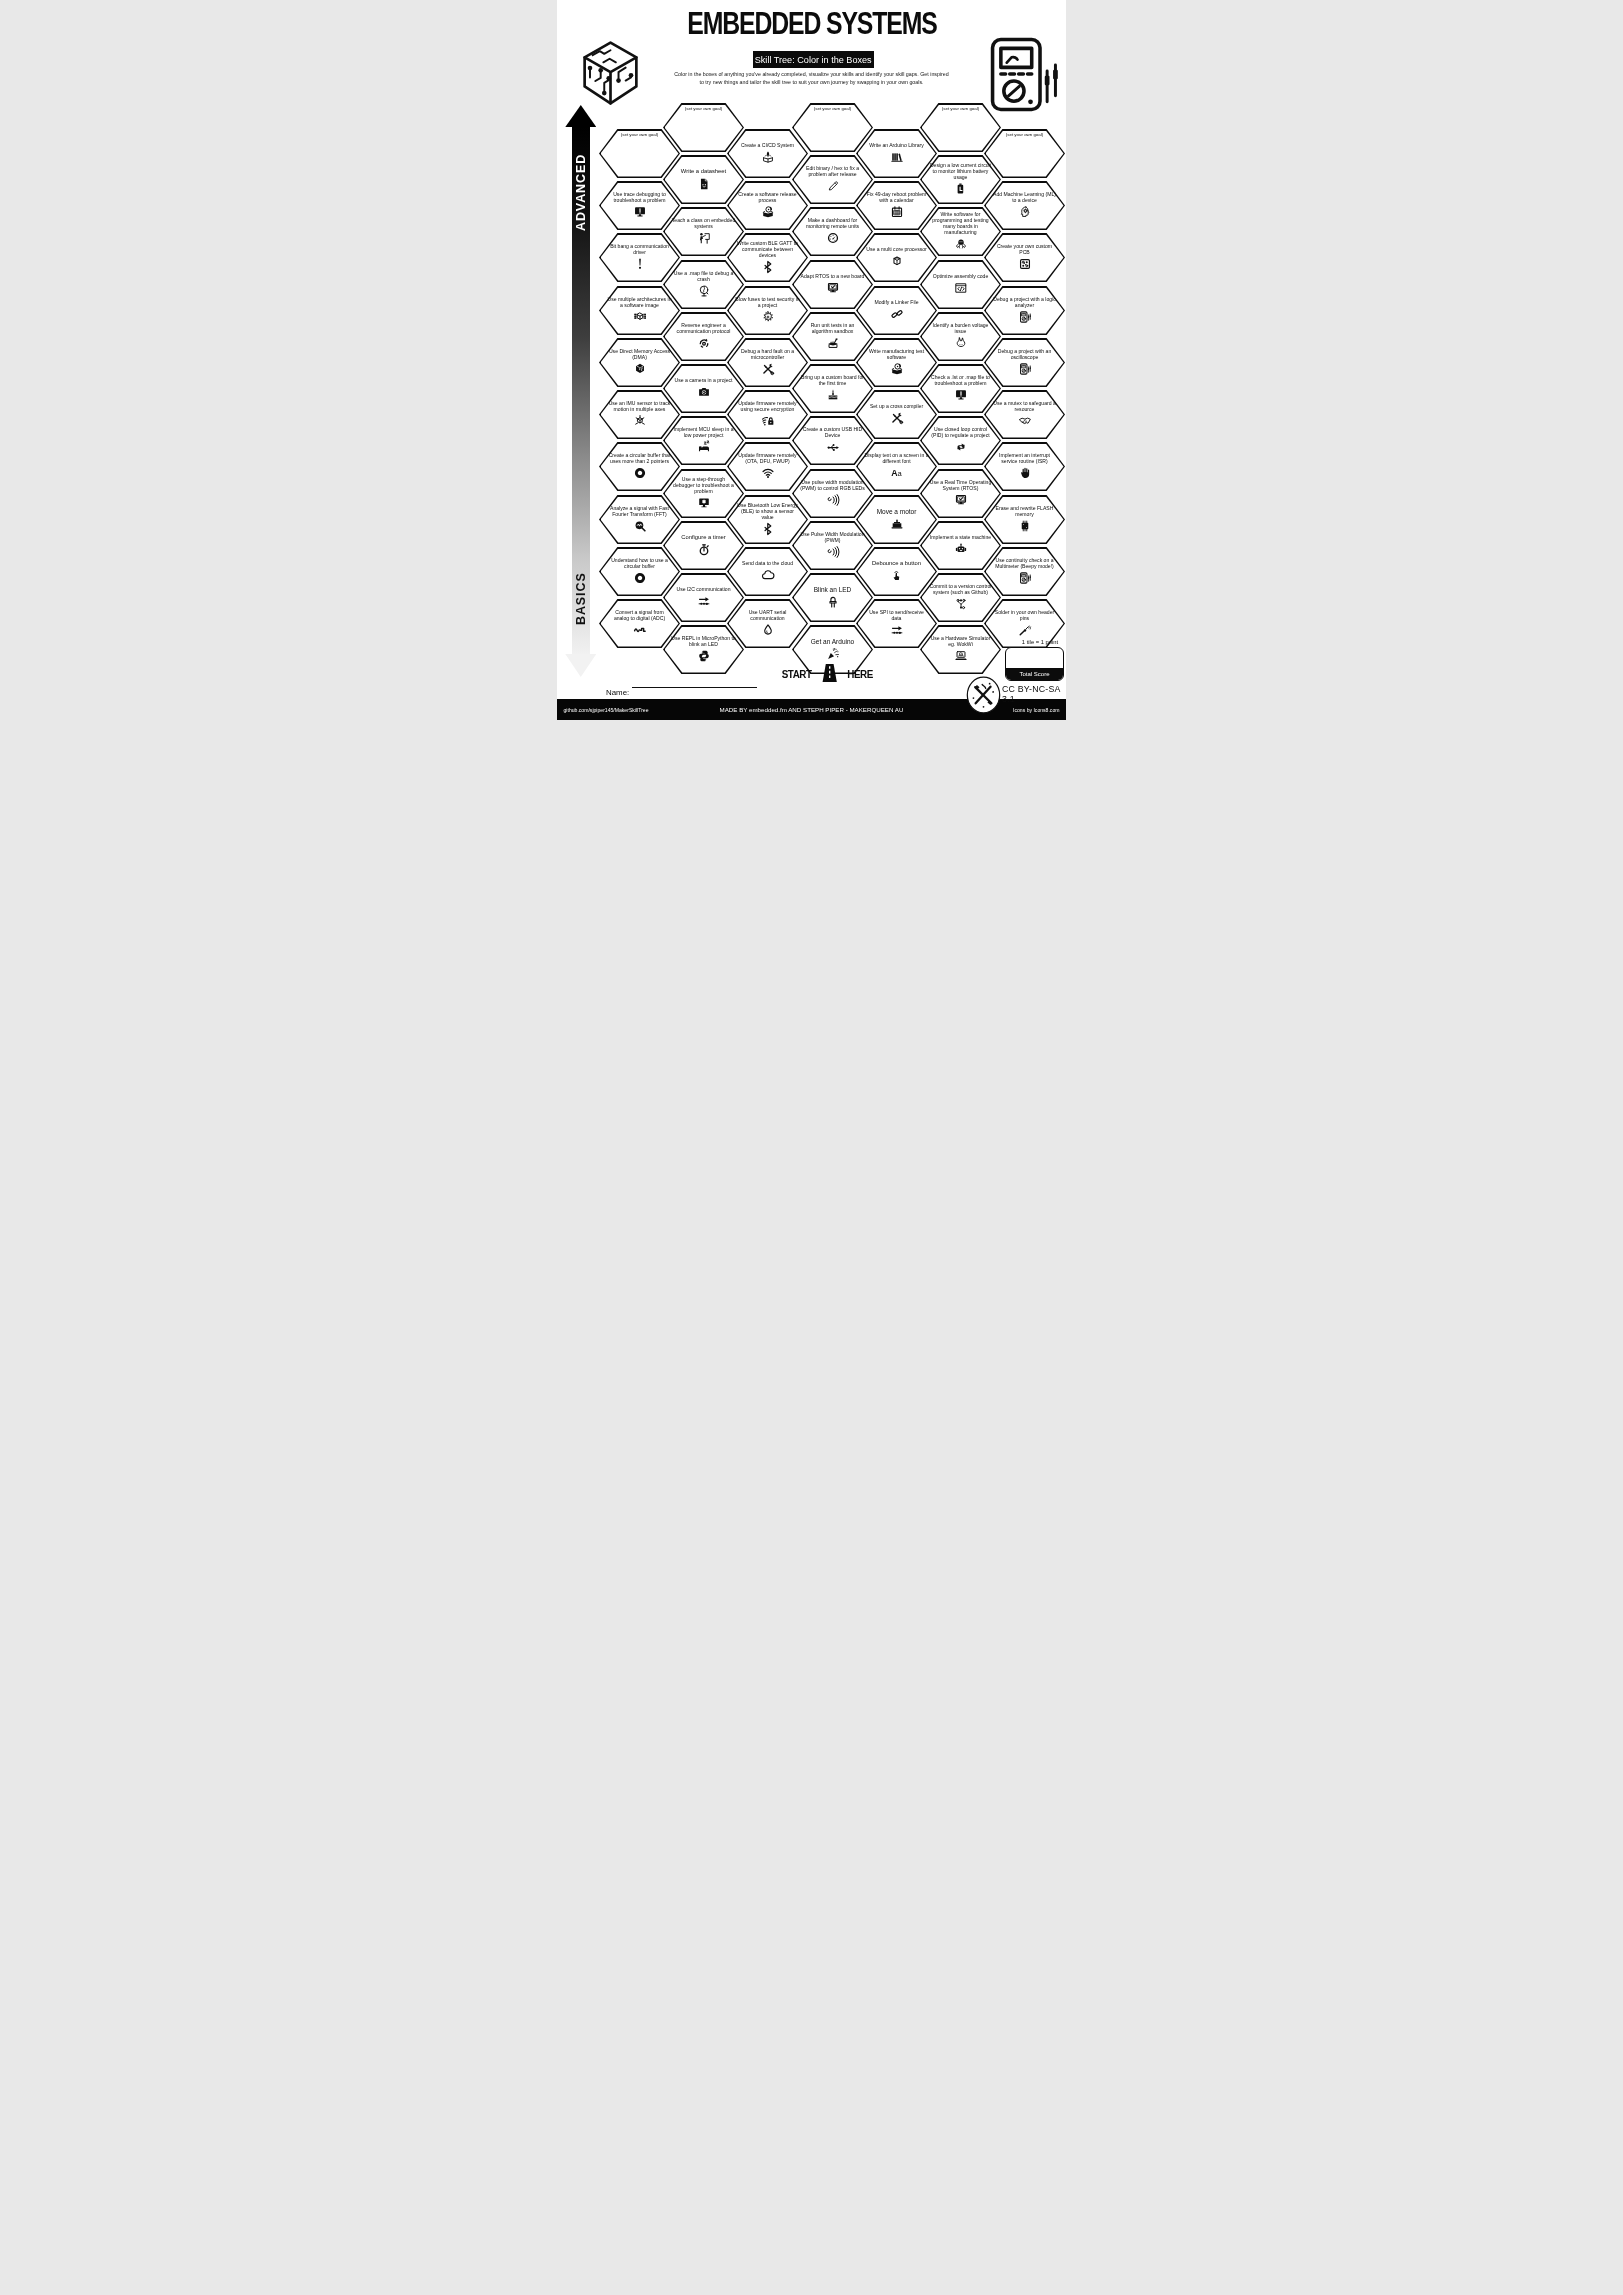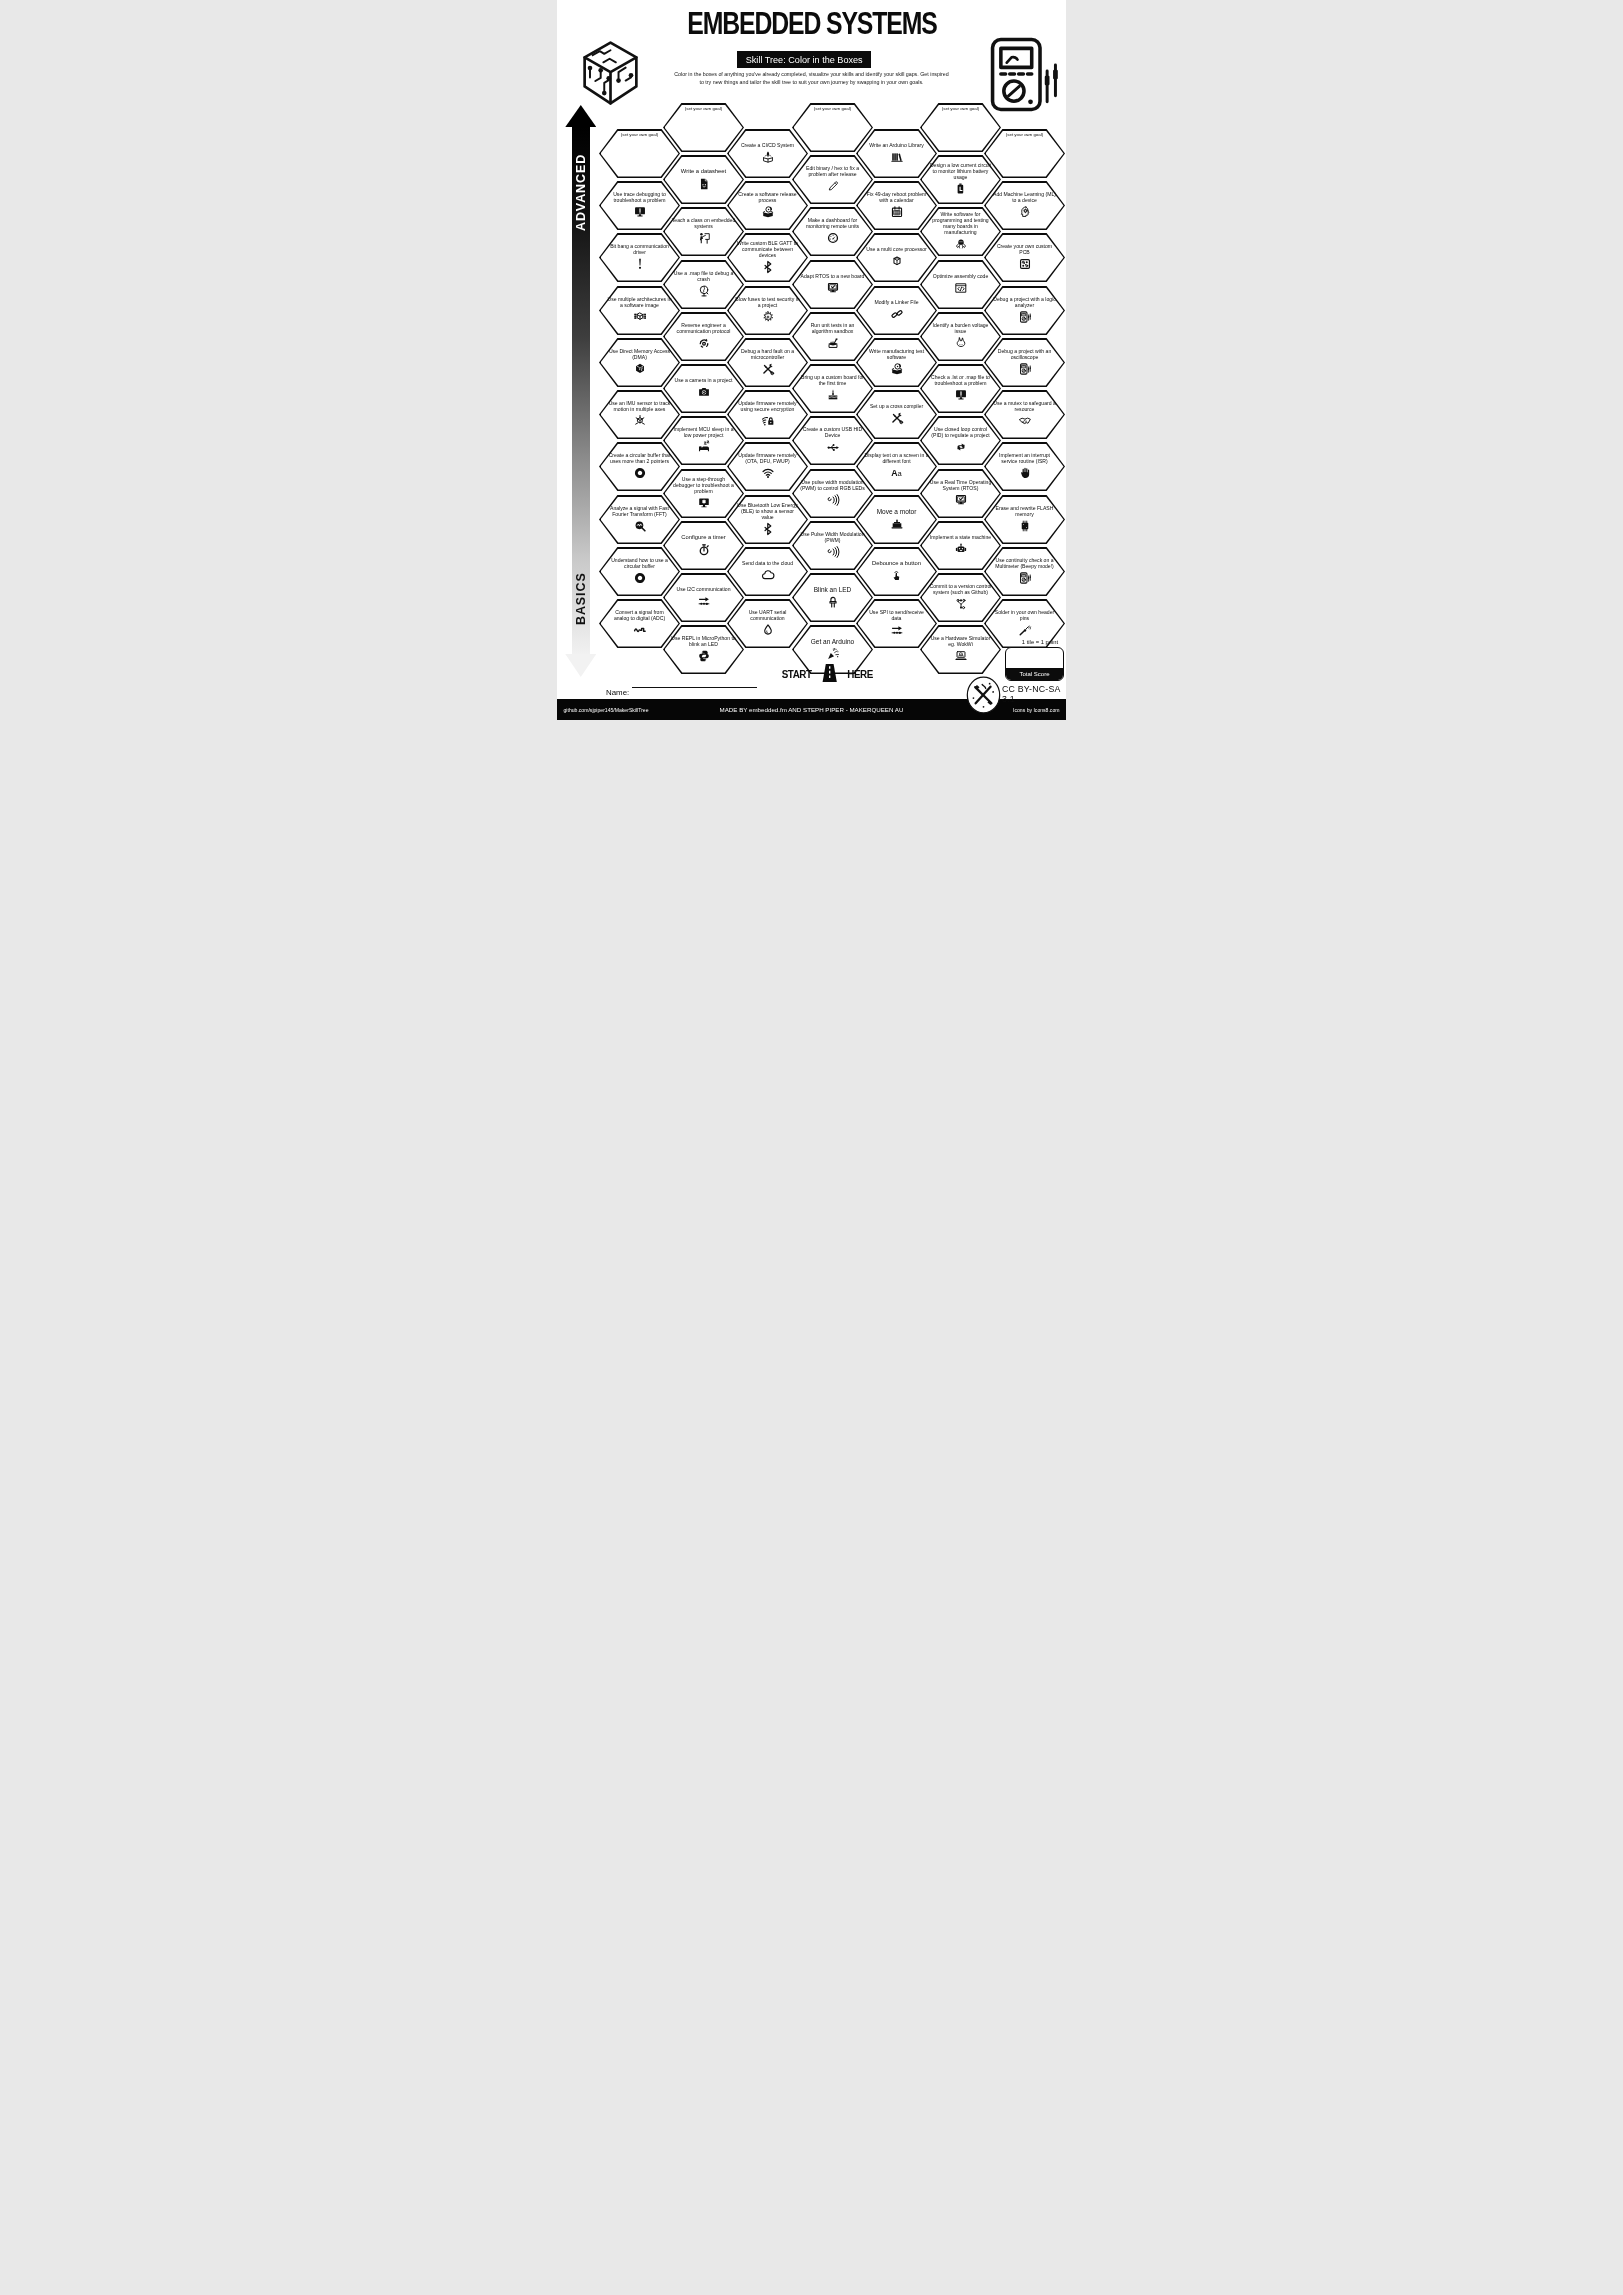--- a/index.html
+++ b/index.html
@@ -2,21 +2,21 @@
 <html style="font-size:7.4px"><head>
 <meta charset="utf-8">
 <style>
   html,body{margin:0;padding:0;background:#e8e8e8;}
   .page{position:relative;width:509px;height:720px;background:#fff;margin:0 auto;
         font-family:"Liberation Sans",sans-serif;color:#0c0c0c;overflow:hidden;}
   
   .title{position:absolute;top:5.6px;left:50%;transform:translateX(-50%) scaleX(.8);
          transform-origin:center top;font-size:31px;font-weight:900;letter-spacing:-1.4px;
          white-space:nowrap;color:#0c0c0c;}
-  .subtitle-box{position:absolute;left:180px;top:51px;width:134px;height:17px;background:#0b0b0b;
+  .subtitle-box{position:absolute;left:196px;top:51px;width:121px;height:17px;background:#0b0b0b;
          display:flex;align-items:center;justify-content:center;}
   .subtitle-box span{color:#fff;font-size:9.7px;transform:scaleX(.94);white-space:nowrap;}
   .desc{position:absolute;left:0;width:100%;text-align:center;font-size:5.3px;color:#151515;}
   .desc.l1{top:71px}.desc.l2{top:79px}
   .logo{position:absolute;left:23px;top:40px;}
   .corner-meter{position:absolute;left:432px;top:36px;}
   
   .axis{position:absolute;left:7.4px;top:105px;width:33px;height:573px;}
   .axis .head-up{position:absolute;left:0.9px;top:0;width:31px;height:22px;background:#000;
      clip-path:polygon(50% 0,100% 100%,0 100%);}

